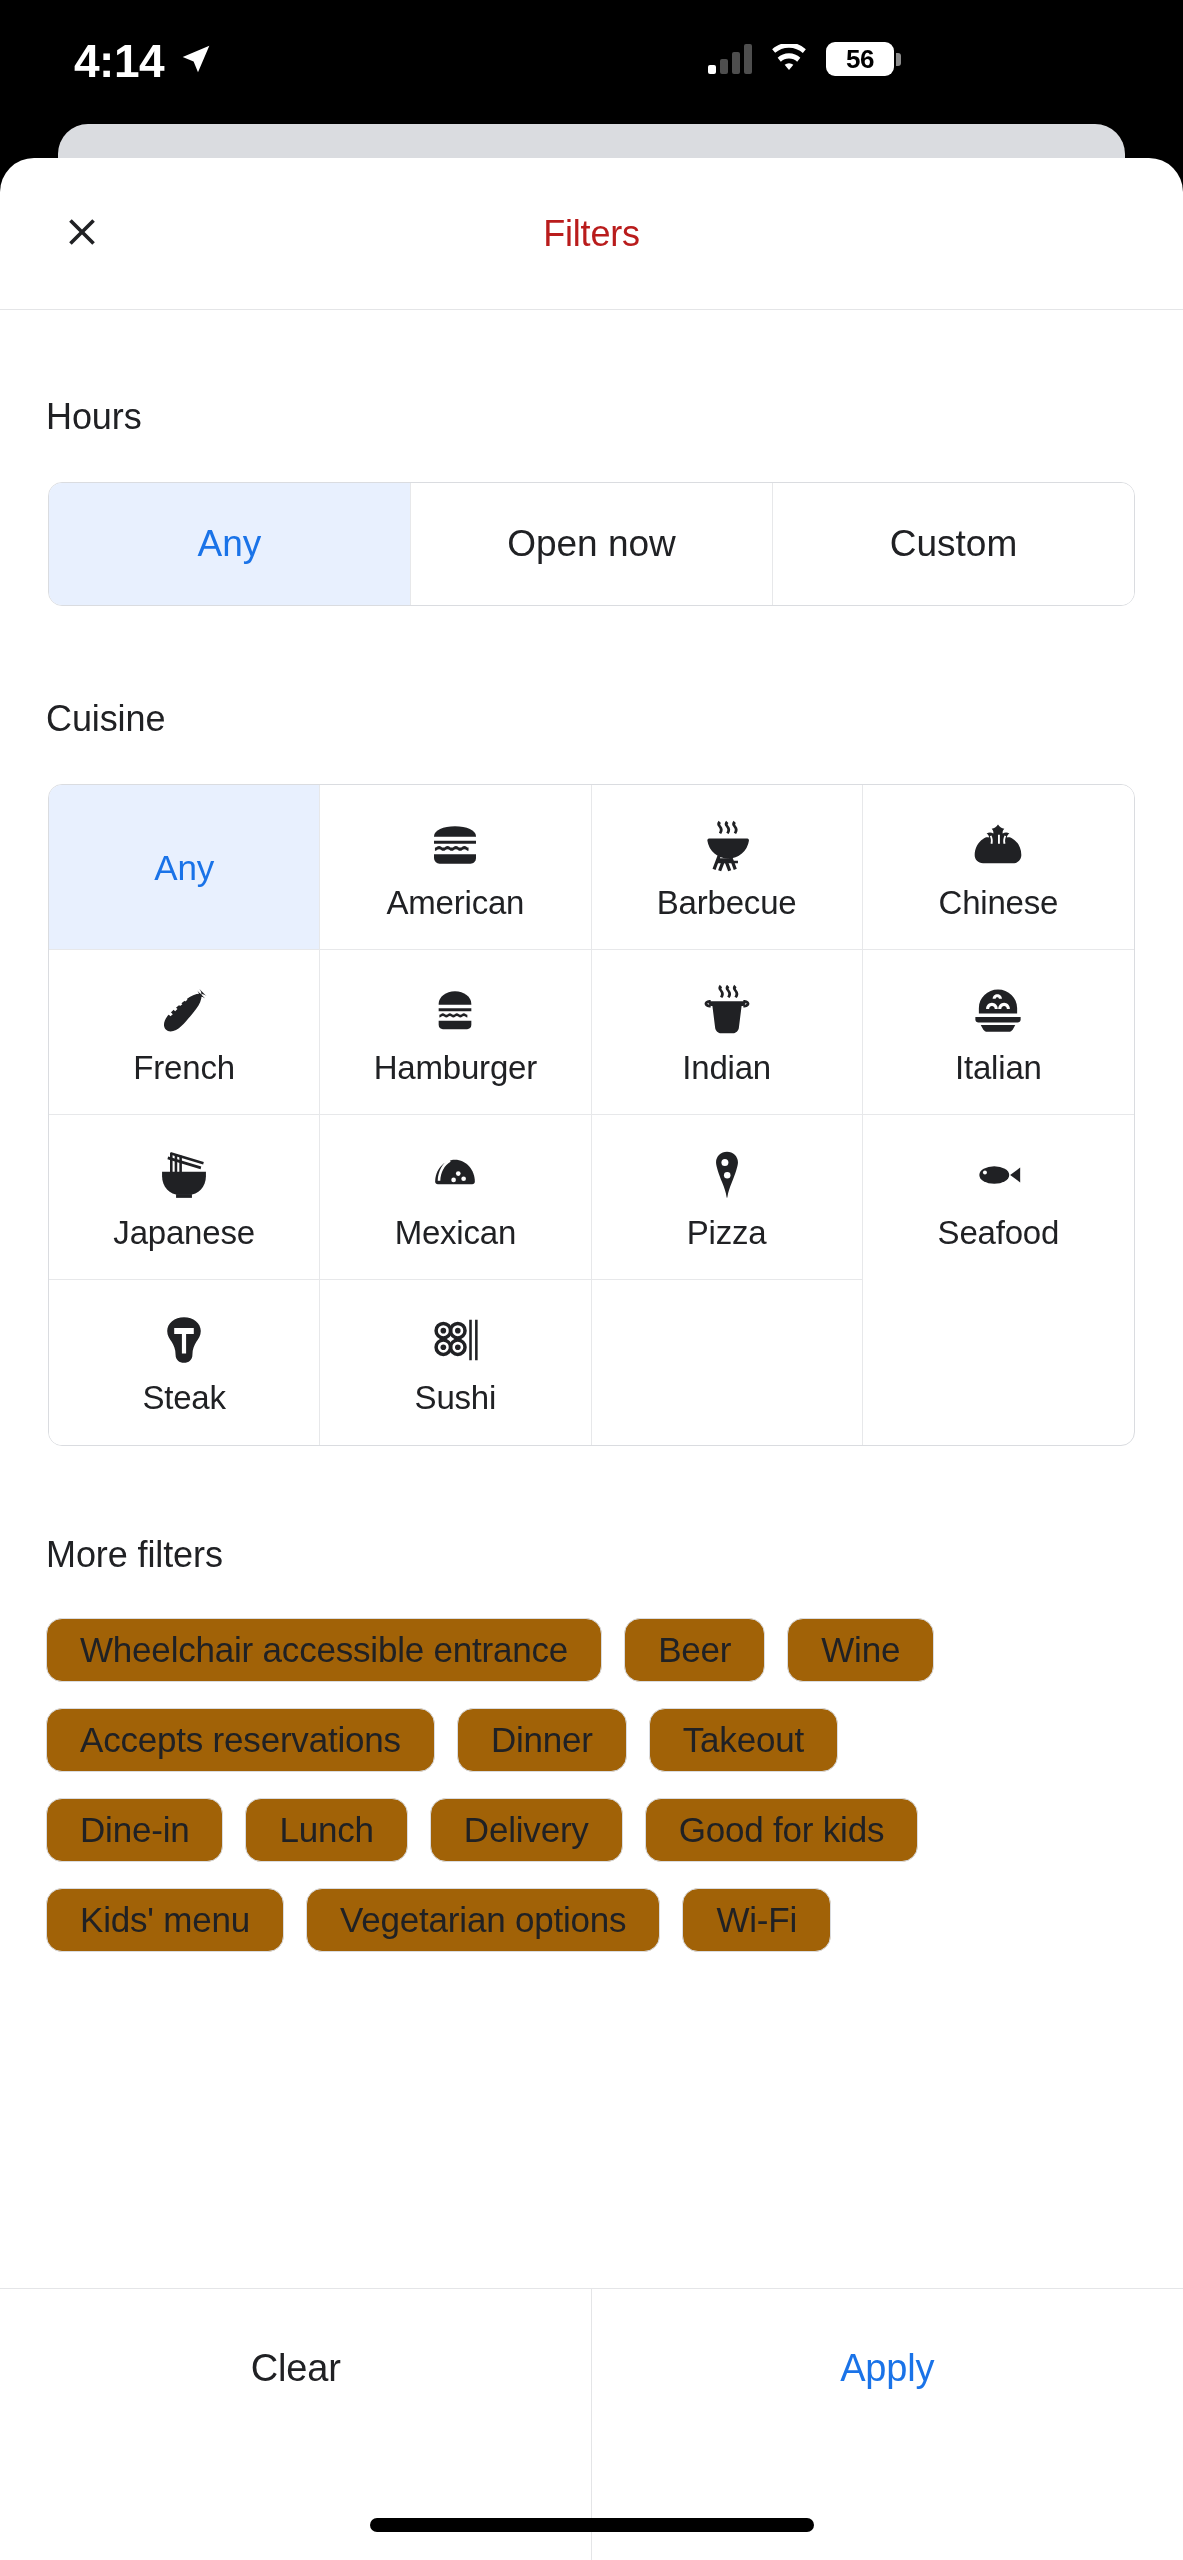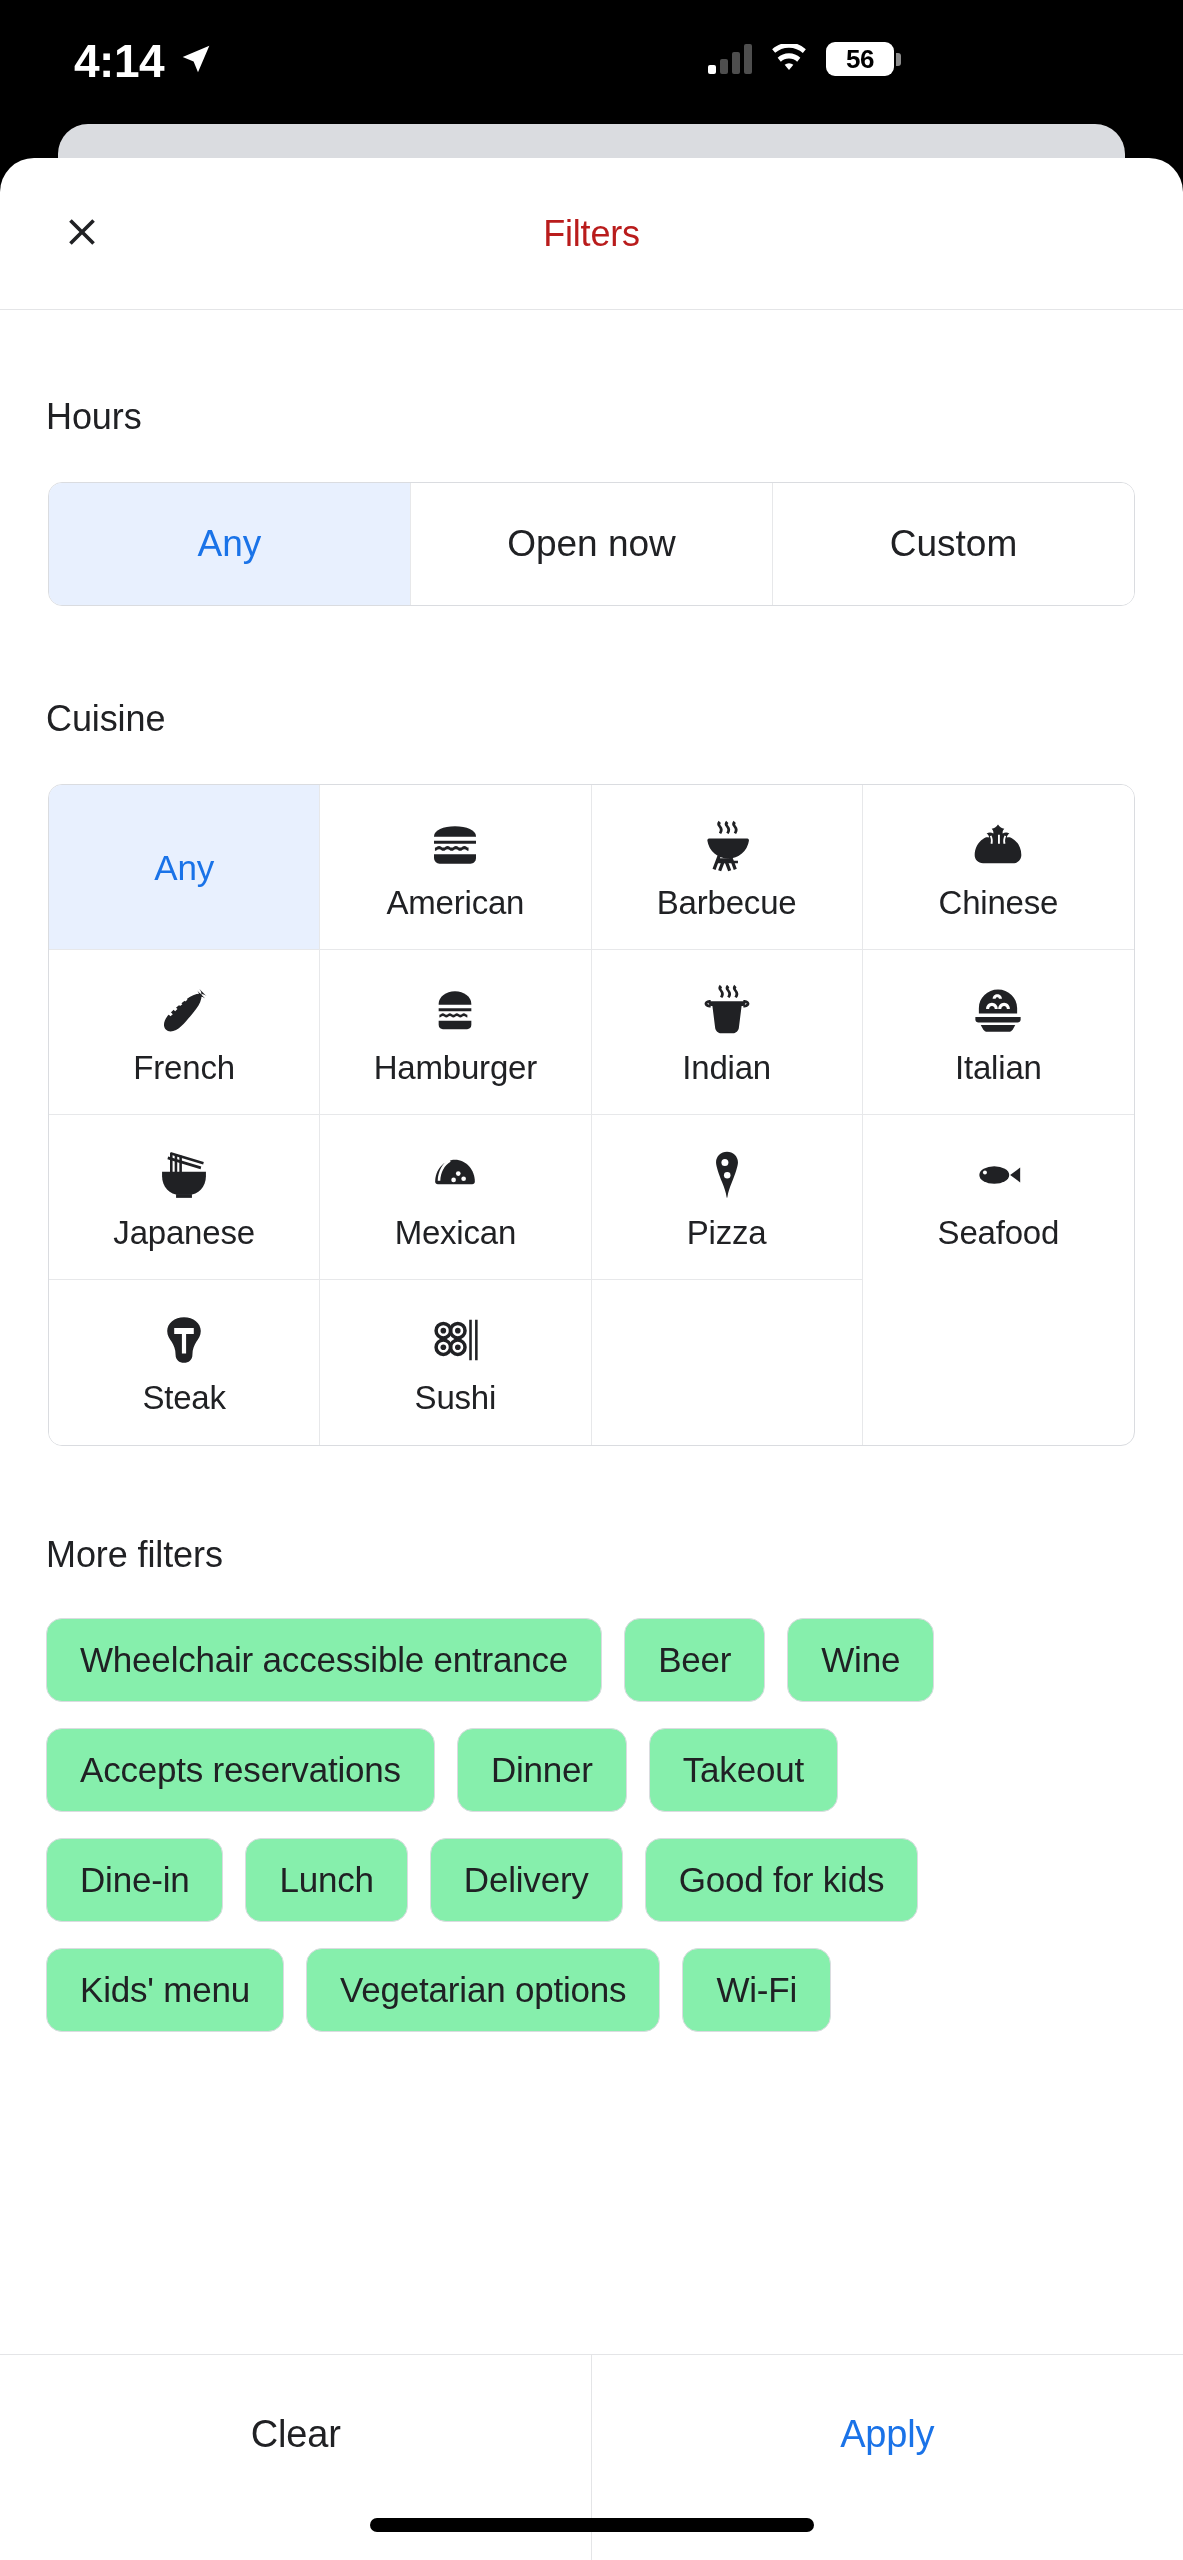--- a/index.html
+++ b/index.html
@@ -119,31 +119,31 @@
   .cg-cell.empty { cursor: default; }
   .cg-icon { height: 58px; display: flex; align-items: center; justify-content: center; }
   .cg-icon svg { display: block; height: 56px; width: 56px; }
   .cg-label { font-size: 33px; color: #202124; letter-spacing: -0.2px; line-height: 1; }
   .cg-cell.active .cg-label { color: #1a73e8; font-size: 35px; }
 
   
   .chips { margin: 42px 0 0 0; padding: 0 46px; }
   .chip-row { display: flex; gap: 22px; margin-bottom: 26px; }
   .chip {
-    height: 84px; padding: 0 33px;
-    border: 1px solid #dadce0; border-radius: 16px; background: #86efac;
+    height: 64px; padding: 0 33px;
+    border: 1px solid #dadce0; border-radius: 16px; background: #a16207;
     font-size: 35px; color: #202124; font-family: inherit;
     display: flex; align-items: center; justify-content: center;
     white-space: nowrap; cursor: pointer; letter-spacing: -0.2px;
   }
 
   
   .spacer { height: 52px; }
   .actionbar {
-    position: absolute; left: 0; right: 0; bottom: 0; height: 206px;
+    position: absolute; left: 0; right: 0; bottom: 0; height: 272px;
     border-top: 1px solid #e4e5e7; background: #fff;
     display: flex;
   }
   .action-btn {
     flex: 1; border: 0; background: none; font-family: inherit;
     font-size: 38px; color: #202124; cursor: pointer;
     display: flex; align-items: flex-start; justify-content: center;
     padding-top: 58px; letter-spacing: -0.2px;
   }
   .action-btn.primary { color: #1a73e8; }

